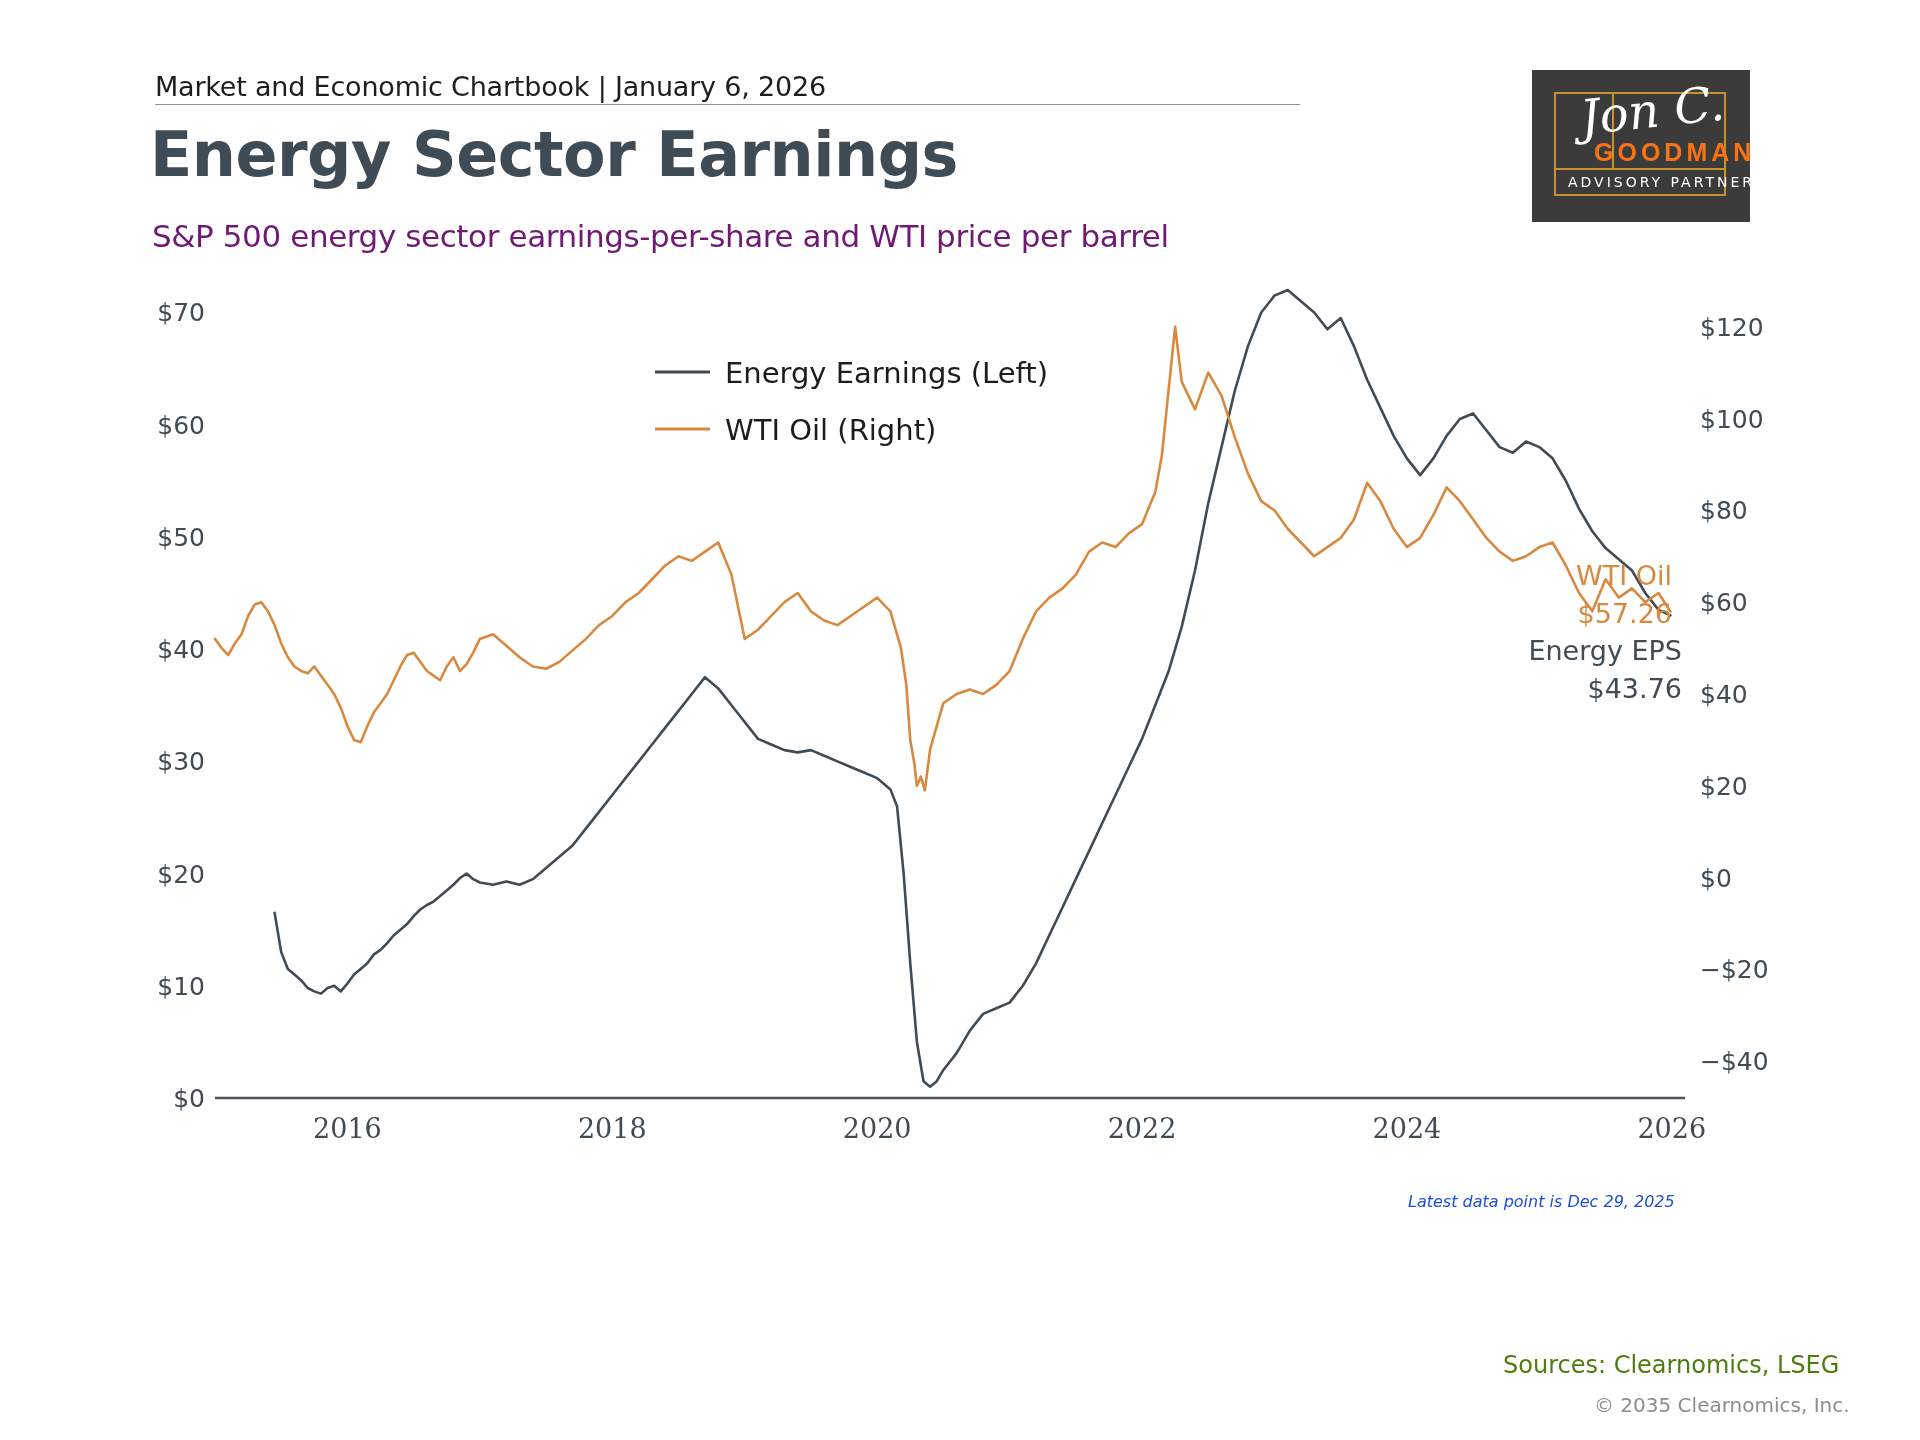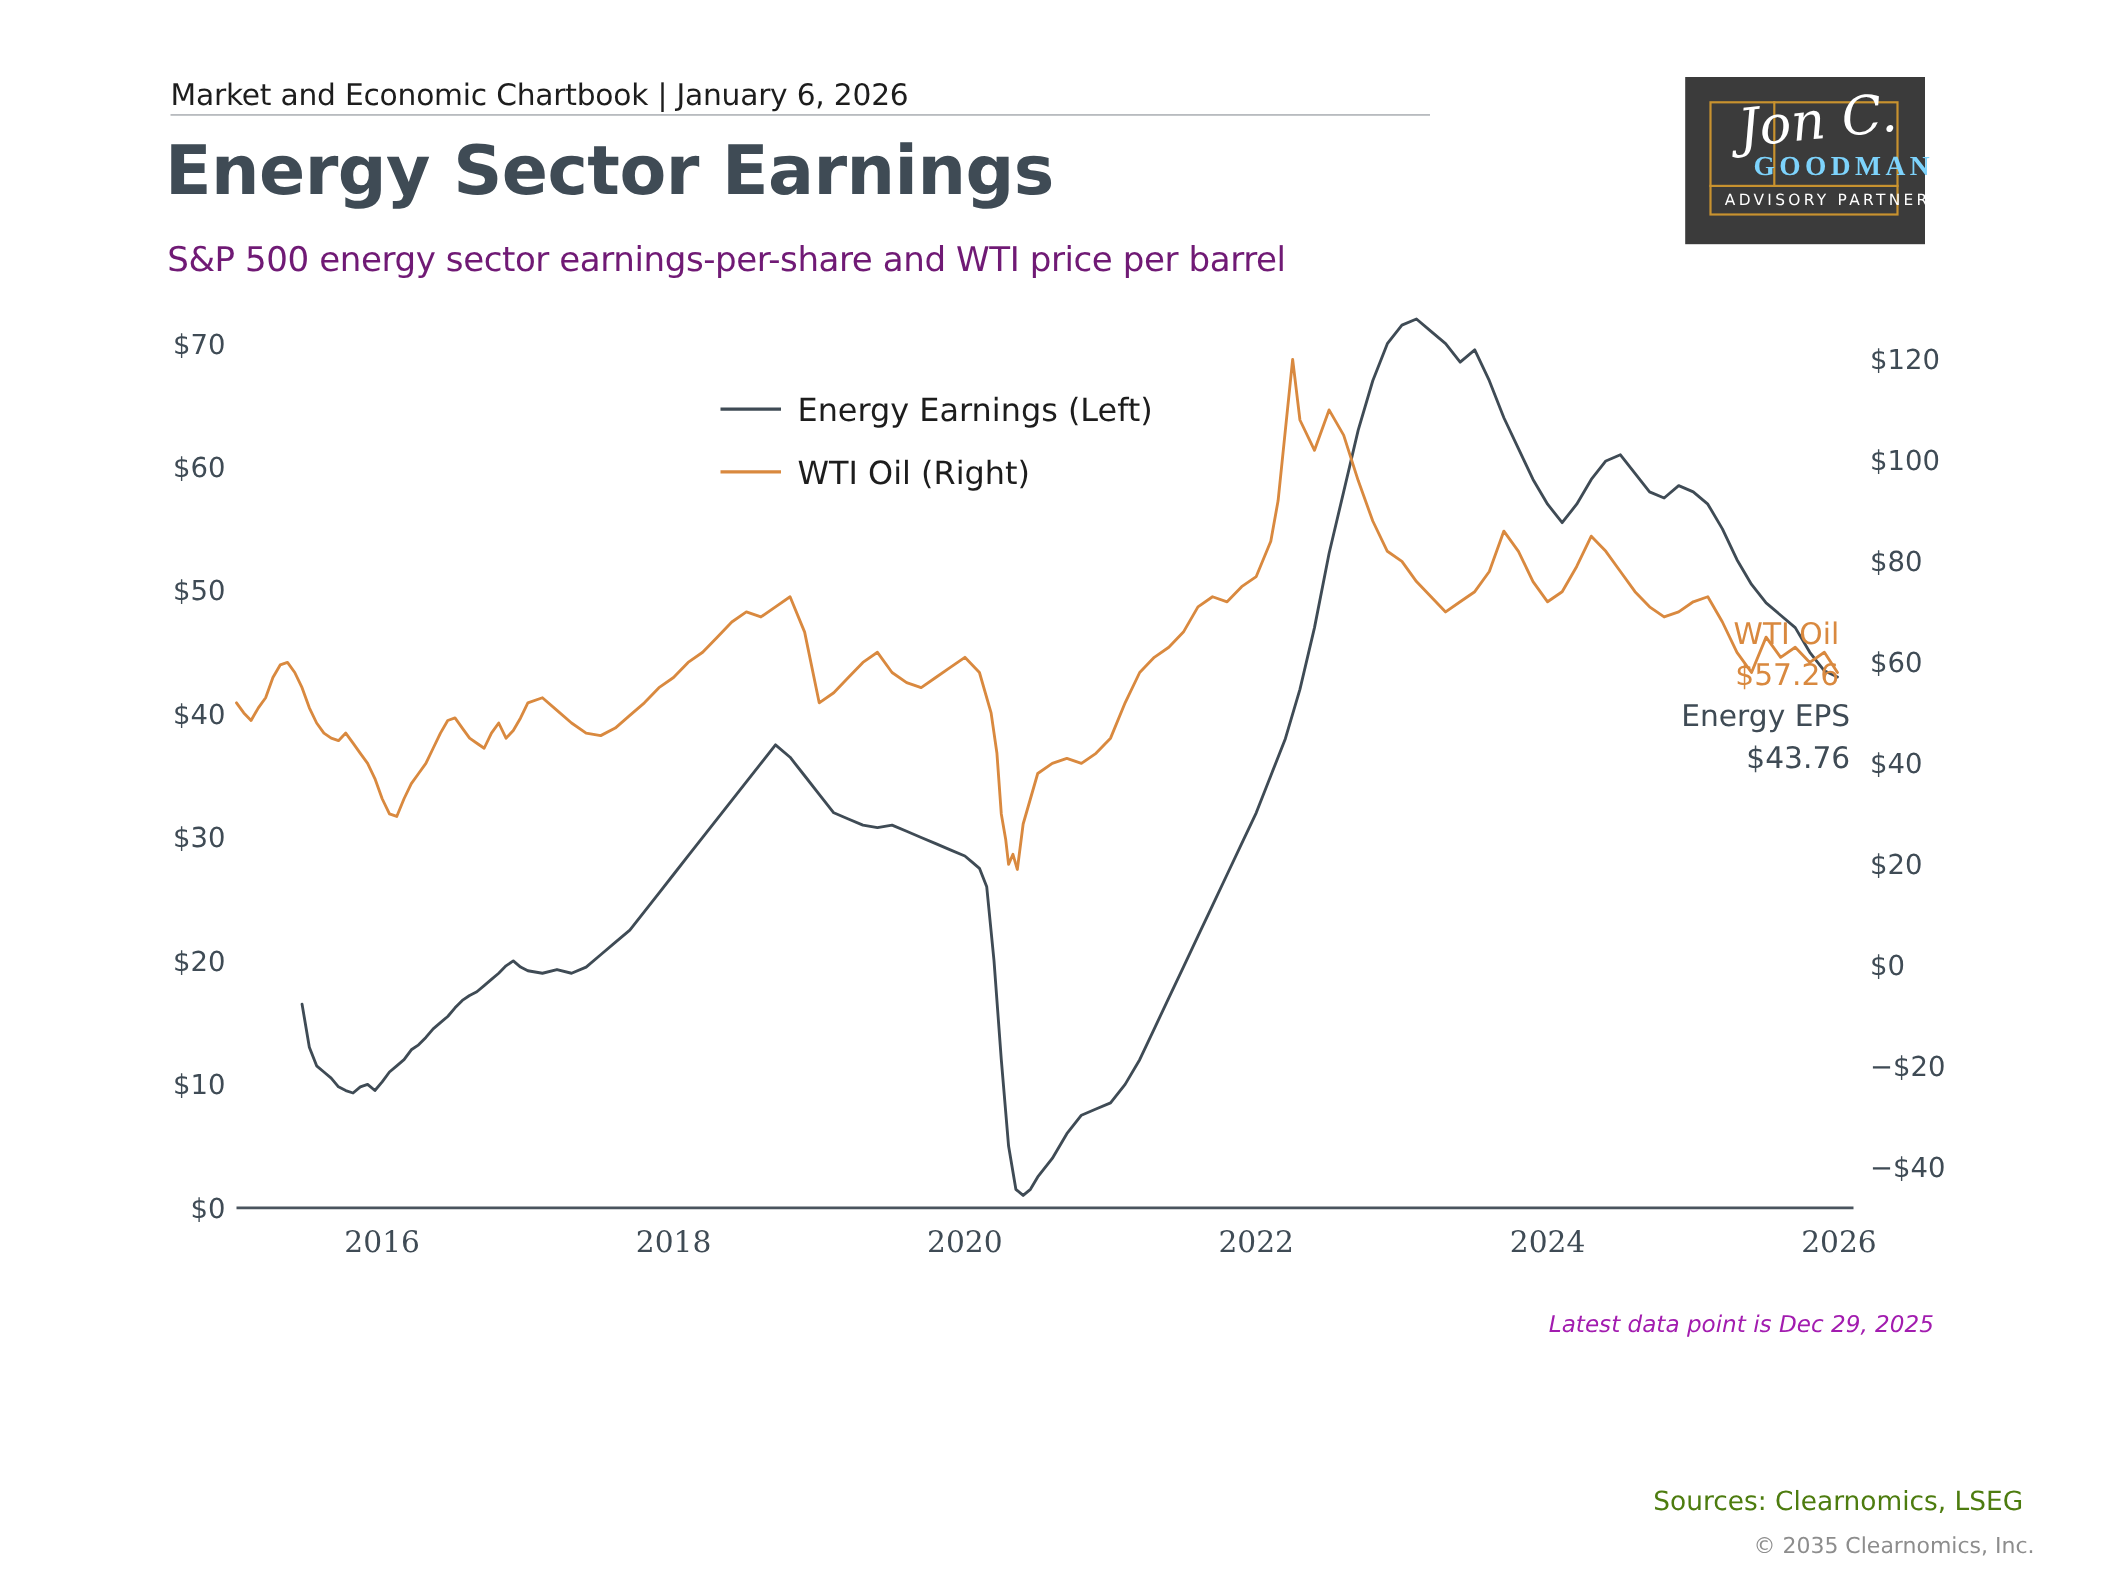--- a/index.html
+++ b/index.html
@@ -101,23 +101,23 @@
     font-family: "DejaVu Serif", serif;
     transform: rotate(-6deg);
     white-space: nowrap;
   }
   #logo-goodman {
     position: absolute;
     left: 62px;
     top: 68px;
     font-size: 25px;
     letter-spacing: 4px;
-    color: #7dd3fc;
+    color: #f97316;
     font-weight: bold;
-    font-family: Liberation Serif, serif;
+    font-family: Liberation Sans, sans-serif;
     white-space: nowrap;
   }
   #logo-tagline {
     position: absolute;
     left: 36px;
     top: 104px;
     font-size: 14px;
     letter-spacing: 3px;
     color: #ffffff;
     font-weight: normal;
@@ -153,23 +153,23 @@
   .annot-text {
     font-family: "DejaVu Sans", sans-serif;
     font-size: 27px;
   }
 
   
   #latest-note {
     position: absolute;
     left: 1408px;
     top: 1192px;
-    font-size: 21px;
+    font-size: 16px;
     font-style: italic;
-    color: #a21caf;
+    color: #1d4ed8;
     font-family: "DejaVu Sans", sans-serif;
     white-space: nowrap;
     text-align: center;
   }
   #sources-note {
     position: absolute;
     left: 1503px;
     top: 1351px;
     font-size: 24px;
     color: #4d7c0f;

